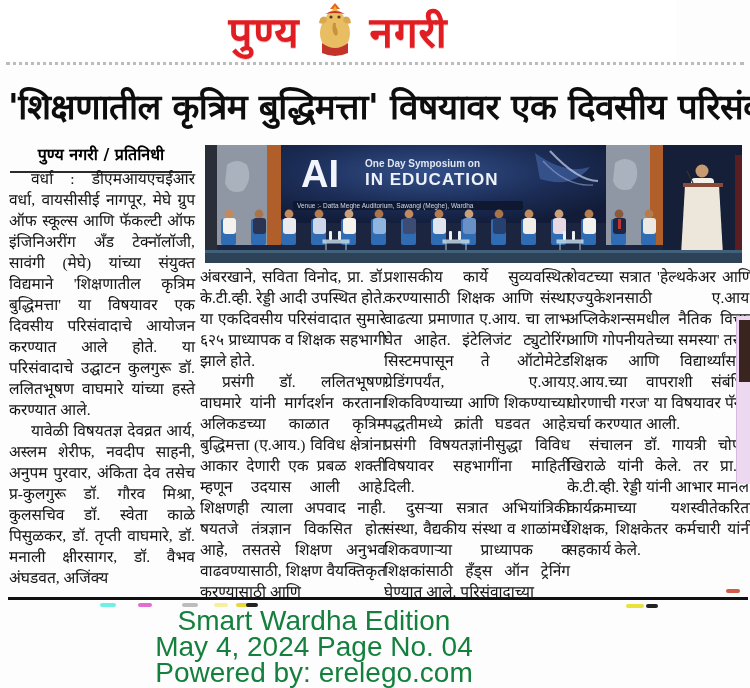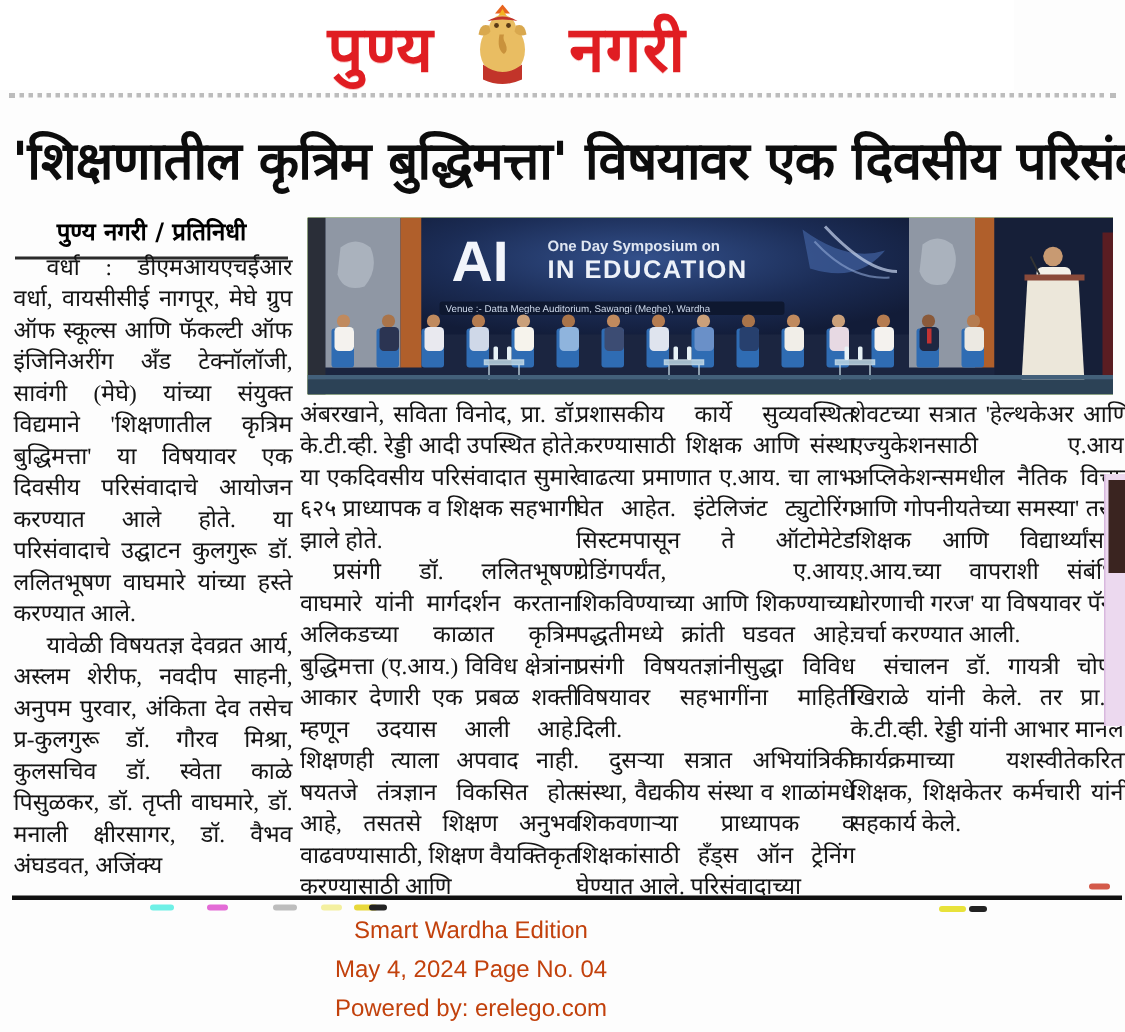--- a/index.html
+++ b/index.html
@@ -4,21 +4,21 @@
 <style>
   html,body{margin:0;padding:0;}
   body{
     width:750px;height:688px;position:relative;background:#fdfdfd;
     font-family:"Liberation Serif", serif;overflow:hidden;
   }
   .abs{position:absolute;}
   
   .masthead{
     top:0;left:0;width:676px;height:60px;background:#fff;
-    display:flex;align-items:center;justify-content:center;gap:22px;
+    display:flex;align-items:center;justify-content:center;gap:12px;
   }
   .masthead .word{
     font-family:"DejaVu Sans", sans-serif;font-weight:800;font-size:42px;
     color:#e01d22;letter-spacing:1px;text-shadow:0 1px 0 #f9c9c9;
   }
   .dotted-rule{
     top:62px;left:6px;width:738px;height:0;border-top:3px dotted #bcbcbc;
   }
   
   .headline{
@@ -44,21 +44,21 @@
   #col3{top:266px;left:384px;}
   #col4{top:266px;left:567px;}
   
   .edge-strip{top:316px;left:736px;width:14px;height:168px;background:#ecd9ef;border-left:1px solid #d8b8de;}
   .edge-strip .edge-img{position:absolute;top:4px;left:2px;width:11px;height:62px;background:#3a2420;}
   
   .bottom-rule{top:597px;left:8px;width:740px;height:3px;background:#111;}
   .mark{height:4px;border-radius:2px;}
   .footer{
     top:608px;left:0;width:628px;text-align:center;
-    font-family:"Liberation Sans", sans-serif;color:#c2410c;font-size:16px;line-height:26px;
+    font-family:"Liberation Sans", sans-serif;color:#15803d;font-size:28px;line-height:26px;
   }
 </style>
 </head>
 <body>
 
 <div class="abs masthead">
   <span class="word">पुण्य</span>
   <span style="display:inline-block;line-height:0;">
     <svg width="46" height="54" viewBox="0 0 46 54">
       <path d="M18 6 L23 0 L28 6 Z" fill="#e8641f"></path>

